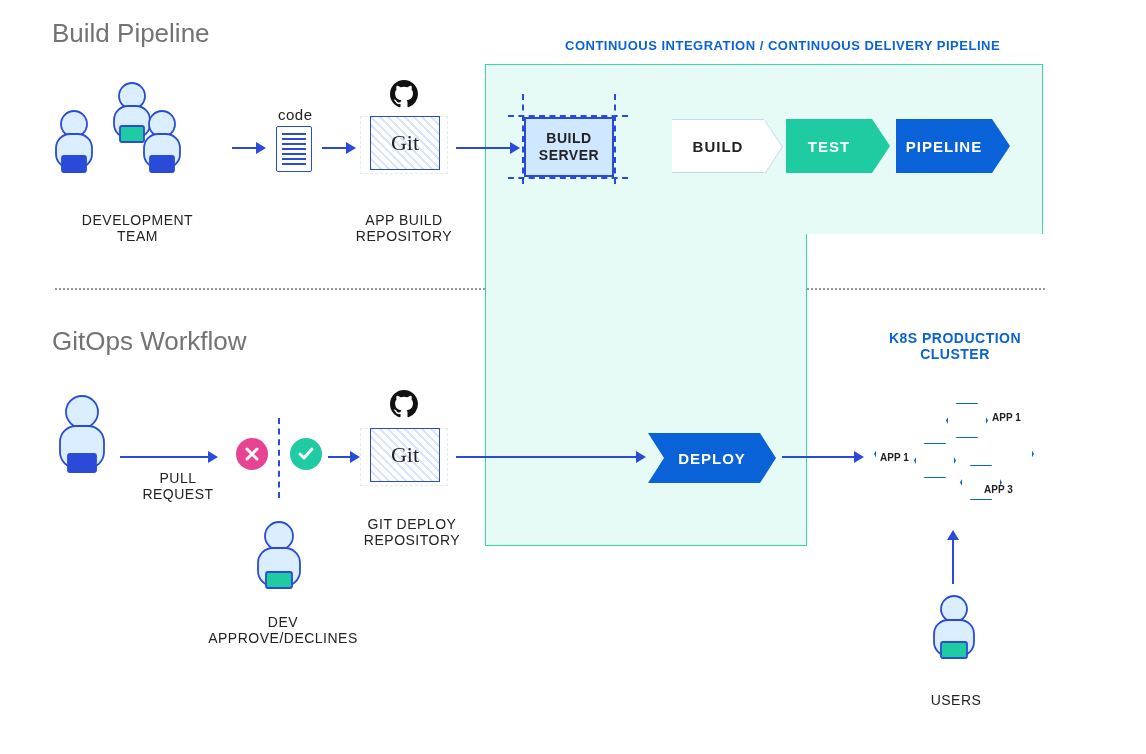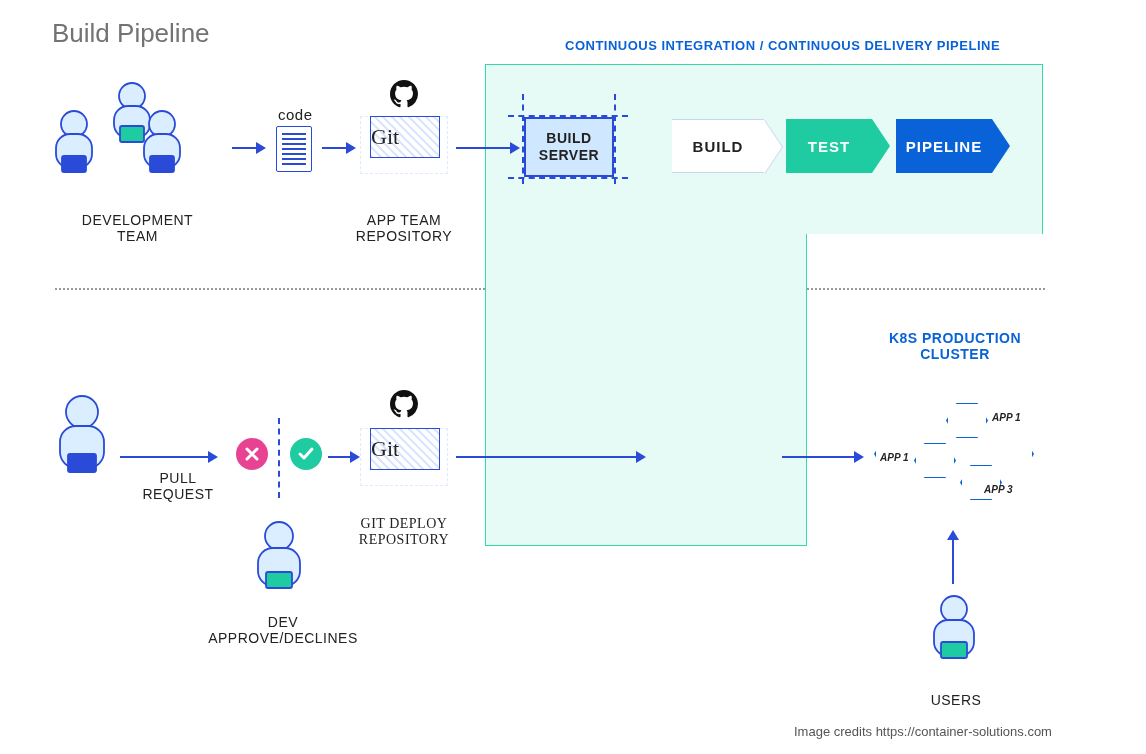--- a/index.html
+++ b/index.html
@@ -6,21 +6,21 @@
   body { font-family: -apple-system, BlinkMacSystemFont, "Segoe UI", Arial, sans-serif; width: 1146px; height: 754px; background: #fff; position: relative; color: #222; }
   .canvas { position: absolute; inset: 0; }
   .title { font-size: 26px; font-weight: 400; color: #737373; position: absolute; }
   .label { font-size: 14px; font-weight: 500; letter-spacing: 0.5px; color: #222; text-align: center; position: absolute; }
   .small-label { font-size: 11px; font-weight: 600; letter-spacing: 0.5px; color: #222; position: absolute; }
   .pipeline-label { font-size: 13px; font-weight: 700; letter-spacing: 0.5px; color: #0a62d8; position: absolute; }
   .pipeline-box { position: absolute; background: #e6fbf5; border: 1.5px solid #38d9a9; }
   .credits { font-size: 13px; color: #555; position: absolute; }
 
   
-  .git-box { position: absolute; width: 70px; height: 42px; border: 1.5px solid #2a4bd8; background: repeating-linear-gradient(45deg, #dbe5ff 0, #dbe5ff 2px, #fff 2px, #fff 6px); display:flex; align-items:center; }
+  .git-box { position: absolute; width: 70px; height: 54px; border: 1.5px solid #2a4bd8; background: repeating-linear-gradient(45deg, #dbe5ff 0, #dbe5ff 2px, #fff 2px, #fff 6px); display:flex; align-items:center; justify-content:center; }
   .git-box span { font-size: 22px; color: #222; font-family: "Times New Roman", serif; }
   .git-guides { position:absolute; border:1.5px dashed #deeaff; }
 
   
   .code-box { position:absolute; width: 36px; height: 46px; border:1.5px solid #2a4bd8; border-radius:2px; padding:6px 5px; display:flex; flex-direction:column; gap:3px; }
   .code-line { height:2px; background:#2a4bd8; }
 
   
   .arrowline { position:absolute; background:#2a4bd8; height:2px; }
   .arrowline.vert { width:2px; height:auto; }
@@ -74,20 +74,21 @@
   .ghicon { position:absolute; width:28px; height:28px; }
 
   .dash-vert { position:absolute; border-left:2px dashed #2a4bd8; width:0; }
 </style>
 </head>
 <body>
 
 <div class="canvas">
 
   <div class="title" style="left:52px; top:18px;">Build Pipeline</div>
+  <div class="title" style="left:52px; top:326px;">GitOps Workflow</div>
 
   <div class="pipeline-box" style="left:485px; top:64px; width:558px; height:170px; border-bottom:none;"></div>
   <div class="pipeline-box" style="left:485px; top:234px; width:322px; height:312px; border-top:none;"></div>
 
   <div style="position:absolute; left:486px; top:232px; width:320px; height:4px; background:#e6fbf5;"></div>
 
   <div class="pipeline-label" style="left:565px; top:38px;">CONTINUOUS INTEGRATION / CONTINUOUS DELIVERY PIPELINE</div>
 
   <div class="divider" style="left:55px; top:288px; width:430px;"></div>
   <div class="divider" style="left:807px; top:288px; width:238px;"></div>
@@ -136,21 +137,21 @@
   <div class="ghicon" style="left:390px; top:80px;">
     <svg viewBox="0 0 16 16" width="28" height="28">
         <path fill="#111" d="M8 0C3.58 0 0 3.58 0 8c0 3.54 2.29 6.53 5.47 7.59.4.07.55-.17.55-.38 0-.19-.01-.82-.01-1.49-2.01.37-2.53-.49-2.69-.94-.09-.23-.48-.94-.82-1.13-.28-.15-.68-.52-.01-.53.63-.01 1.08.58 1.23.82.72 1.21 1.87.87 2.33.66.07-.52.28-.87.51-1.07-1.78-.2-3.64-.89-3.64-3.95 0-.87.31-1.59.82-2.15-.08-.2-.36-1.02.08-2.12 0 0 .67-.21 2.2.82a7.5 7.5 0 0 1 4 0c1.53-1.04 2.2-.82 2.2-.82.44 1.1.16 1.92.08 2.12.51.56.82 1.27.82 2.15 0 3.07-1.87 3.75-3.65 3.95.29.25.54.73.54 1.48 0 1.07-.01 1.93-.01 2.2 0 .21.15.46.55.38A8 8 0 0 0 16 8c0-4.42-3.58-8-8-8z"></path>
       </svg>
   </div>
 
   <div class="git-guides" style="left:360px; top:116px; width:88px; height:58px;"></div>
   <div class="git-box" style="left:370px; top:116px;">
       <span>Git</span>
     </div>
-  <div class="label" style="left:348px; top:212px; width:112px; white-space:pre-line;">APP  TEAM
+  <div class="label" style="left:348px; top:212px; width:112px; white-space:pre-line;">APP  BUILD
 REPOSITORY</div>
 
   <div class="arrowline" style="left:456px; top:147px; width:54px;"></div>
   <div class="arrowhead" style="left:510px; top:142px;"></div>
 
   <div class="bs-guides-v" style="left:522px; top:94px; height:90px;"></div>
   <div class="bs-guides-v" style="left:614px; top:94px; height:90px;"></div>
   <div class="bs-guides-h" style="left:508px; top:115px; width:120px;"></div>
   <div class="bs-guides-h" style="left:508px; top:177px; width:120px;"></div>
   <div class="build-server" style="left:524px; top:117px; white-space:pre-line;">BUILD
@@ -205,33 +206,34 @@
   <div class="ghicon" style="left:390px; top:390px;">
     <svg viewBox="0 0 16 16" width="28" height="28">
         <path fill="#111" d="M8 0C3.58 0 0 3.58 0 8c0 3.54 2.29 6.53 5.47 7.59.4.07.55-.17.55-.38 0-.19-.01-.82-.01-1.49-2.01.37-2.53-.49-2.69-.94-.09-.23-.48-.94-.82-1.13-.28-.15-.68-.52-.01-.53.63-.01 1.08.58 1.23.82.72 1.21 1.87.87 2.33.66.07-.52.28-.87.51-1.07-1.78-.2-3.64-.89-3.64-3.95 0-.87.31-1.59.82-2.15-.08-.2-.36-1.02.08-2.12 0 0 .67-.21 2.2.82a7.5 7.5 0 0 1 4 0c1.53-1.04 2.2-.82 2.2-.82.44 1.1.16 1.92.08 2.12.51.56.82 1.27.82 2.15 0 3.07-1.87 3.75-3.65 3.95.29.25.54.73.54 1.48 0 1.07-.01 1.93-.01 2.2 0 .21.15.46.55.38A8 8 0 0 0 16 8c0-4.42-3.58-8-8-8z"></path>
       </svg>
   </div>
 
   <div class="git-guides" style="left:360px; top:428px; width:88px; height:58px;"></div>
   <div class="git-box" style="left:370px; top:428px;">
       <span>Git</span>
     </div>
-  <div class="label" style="left:348px; top:516px; width:112px; white-space:pre-line;font-family:Liberation Serif, serif;">GIT DEPLOY
+  <div class="label" style="left:356px; top:516px; width:112px; white-space:pre-line;">GIT DEPLOY
 REPOSITORY</div>
 
   <div class="arrowline" style="left:456px; top:456px; width:180px;"></div>
   <div class="arrowhead" style="left:636px; top:451px;"></div>
 
+  <div class="deploy" style="left:664px; top:433px; width:96px;">DEPLOY</div>
 
   <div class="arrowline" style="left:782px; top:456px; width:72px;"></div>
   <div class="arrowhead" style="left:854px; top:451px;"></div>
 
   <div class="label" style="left:870px; top:330px; width:170px; white-space:pre-line; color:#0a62d8; font-weight:600;">K8S PRODUCTION
 CLUSTER</div>
-  <div class="hex-outer" style="left:874px; top:384px;font-style:italic;">
+  <div class="hex-outer" style="left:874px; top:384px;">
     <div class="hex"></div>
 
     <div class="hex-sm-wrap" style="left:72px; top:18px;">
         <div class="hex-sm"></div>
       </div>
     <div class="hex-label" style="left:118px; top:28px;">APP 1</div>
     <div class="hex-sm-wrap" style="left:40px; top:58px;">
         <div class="hex-sm"></div>
       </div>
     <div class="hex-label" style="left:6px; top:68px;">APP 1</div>
@@ -248,15 +250,14 @@
     <svg width="56" height="78" viewBox="0 0 56 78">
       <g stroke="#2a4bd8" fill="#dbeeff" stroke-width="1.8">
         <circle cx="28" cy="15" r="13"></circle>
           <rect x="8" y="26" width="40" height="36" rx="14"></rect>
         <rect x="15" y="48" width="26" height="16" rx="2" fill="#1fcba1"></rect>
       </g>
     </svg>
   </div>
   <div class="label" style="left:916px; top:692px; width:80px;">USERS</div>
 
-  <div class="credits" style="left:794px; top:724px;">Image credits https://container-solutions.com</div>
 
 </div>
 
 </body></html>

